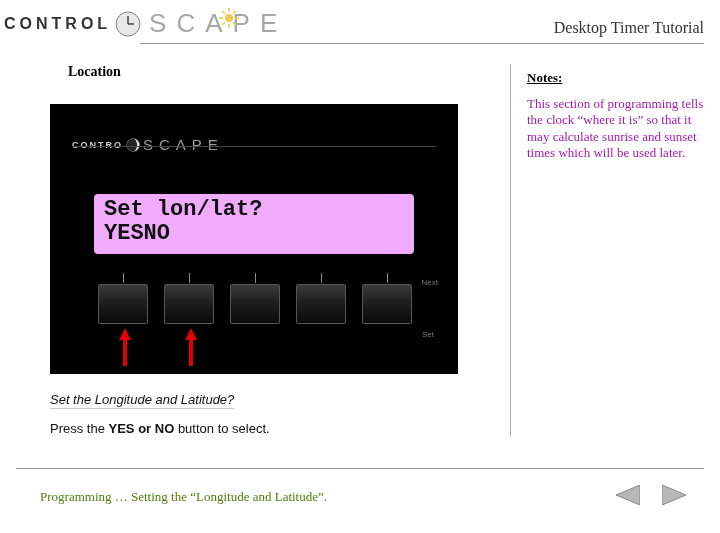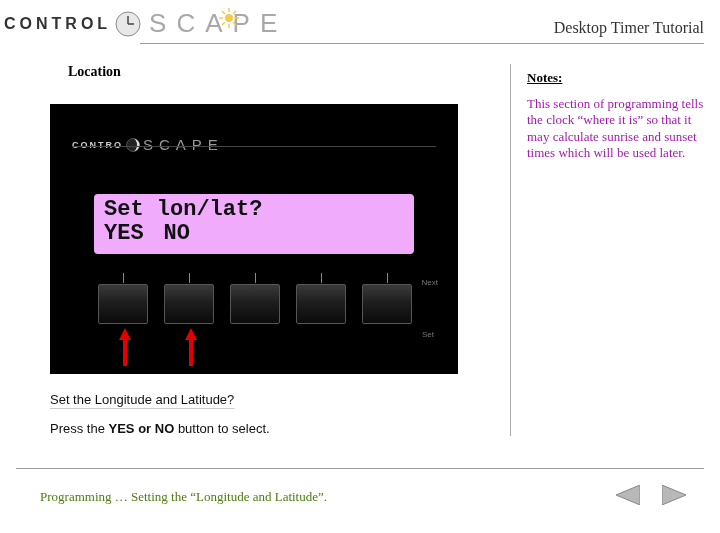--- a/index.html
+++ b/index.html
@@ -130,21 +130,21 @@
     height: 60px;
     background: #f0abfc;
     padding: 4px 10px;
     font-family: 'Courier New', monospace;
     font-size: 22px;
     font-weight: bold;
     color: #111;
     line-height: 1.1;
     border-radius: 4px;
   }
-  .lcd-line2 { display: flex; gap: 20px; }
+  .lcd-line2 { display: flex; }
   .button-row {
     position: absolute;
     top: 180px;
     left: 48px;
     display: flex;
     gap: 16px;
   }
   .phys-btn {
     width: 50px;
     height: 40px;
@@ -182,20 +182,21 @@
   .arrow-up.a1 { left: 70px; }
   .arrow-up.a2 { left: 136px; }
   .instr1 {
     font-family: Arial, sans-serif;
     font-size: 13px;
     color: #111;
     margin-top: 18px;
     text-decoration: underline;
     text-underline-offset: 4px;
     text-decoration-color: #ccc;
+    font-style: italic;
   }
   .instr2 {
     font-family: Arial, sans-serif;
     font-size: 13px;
     color: #111;
     margin-top: 14px;
   }
   .instr2 .b { font-weight: bold; }
   .notes-title {
     font-family: 'Times New Roman', serif;

